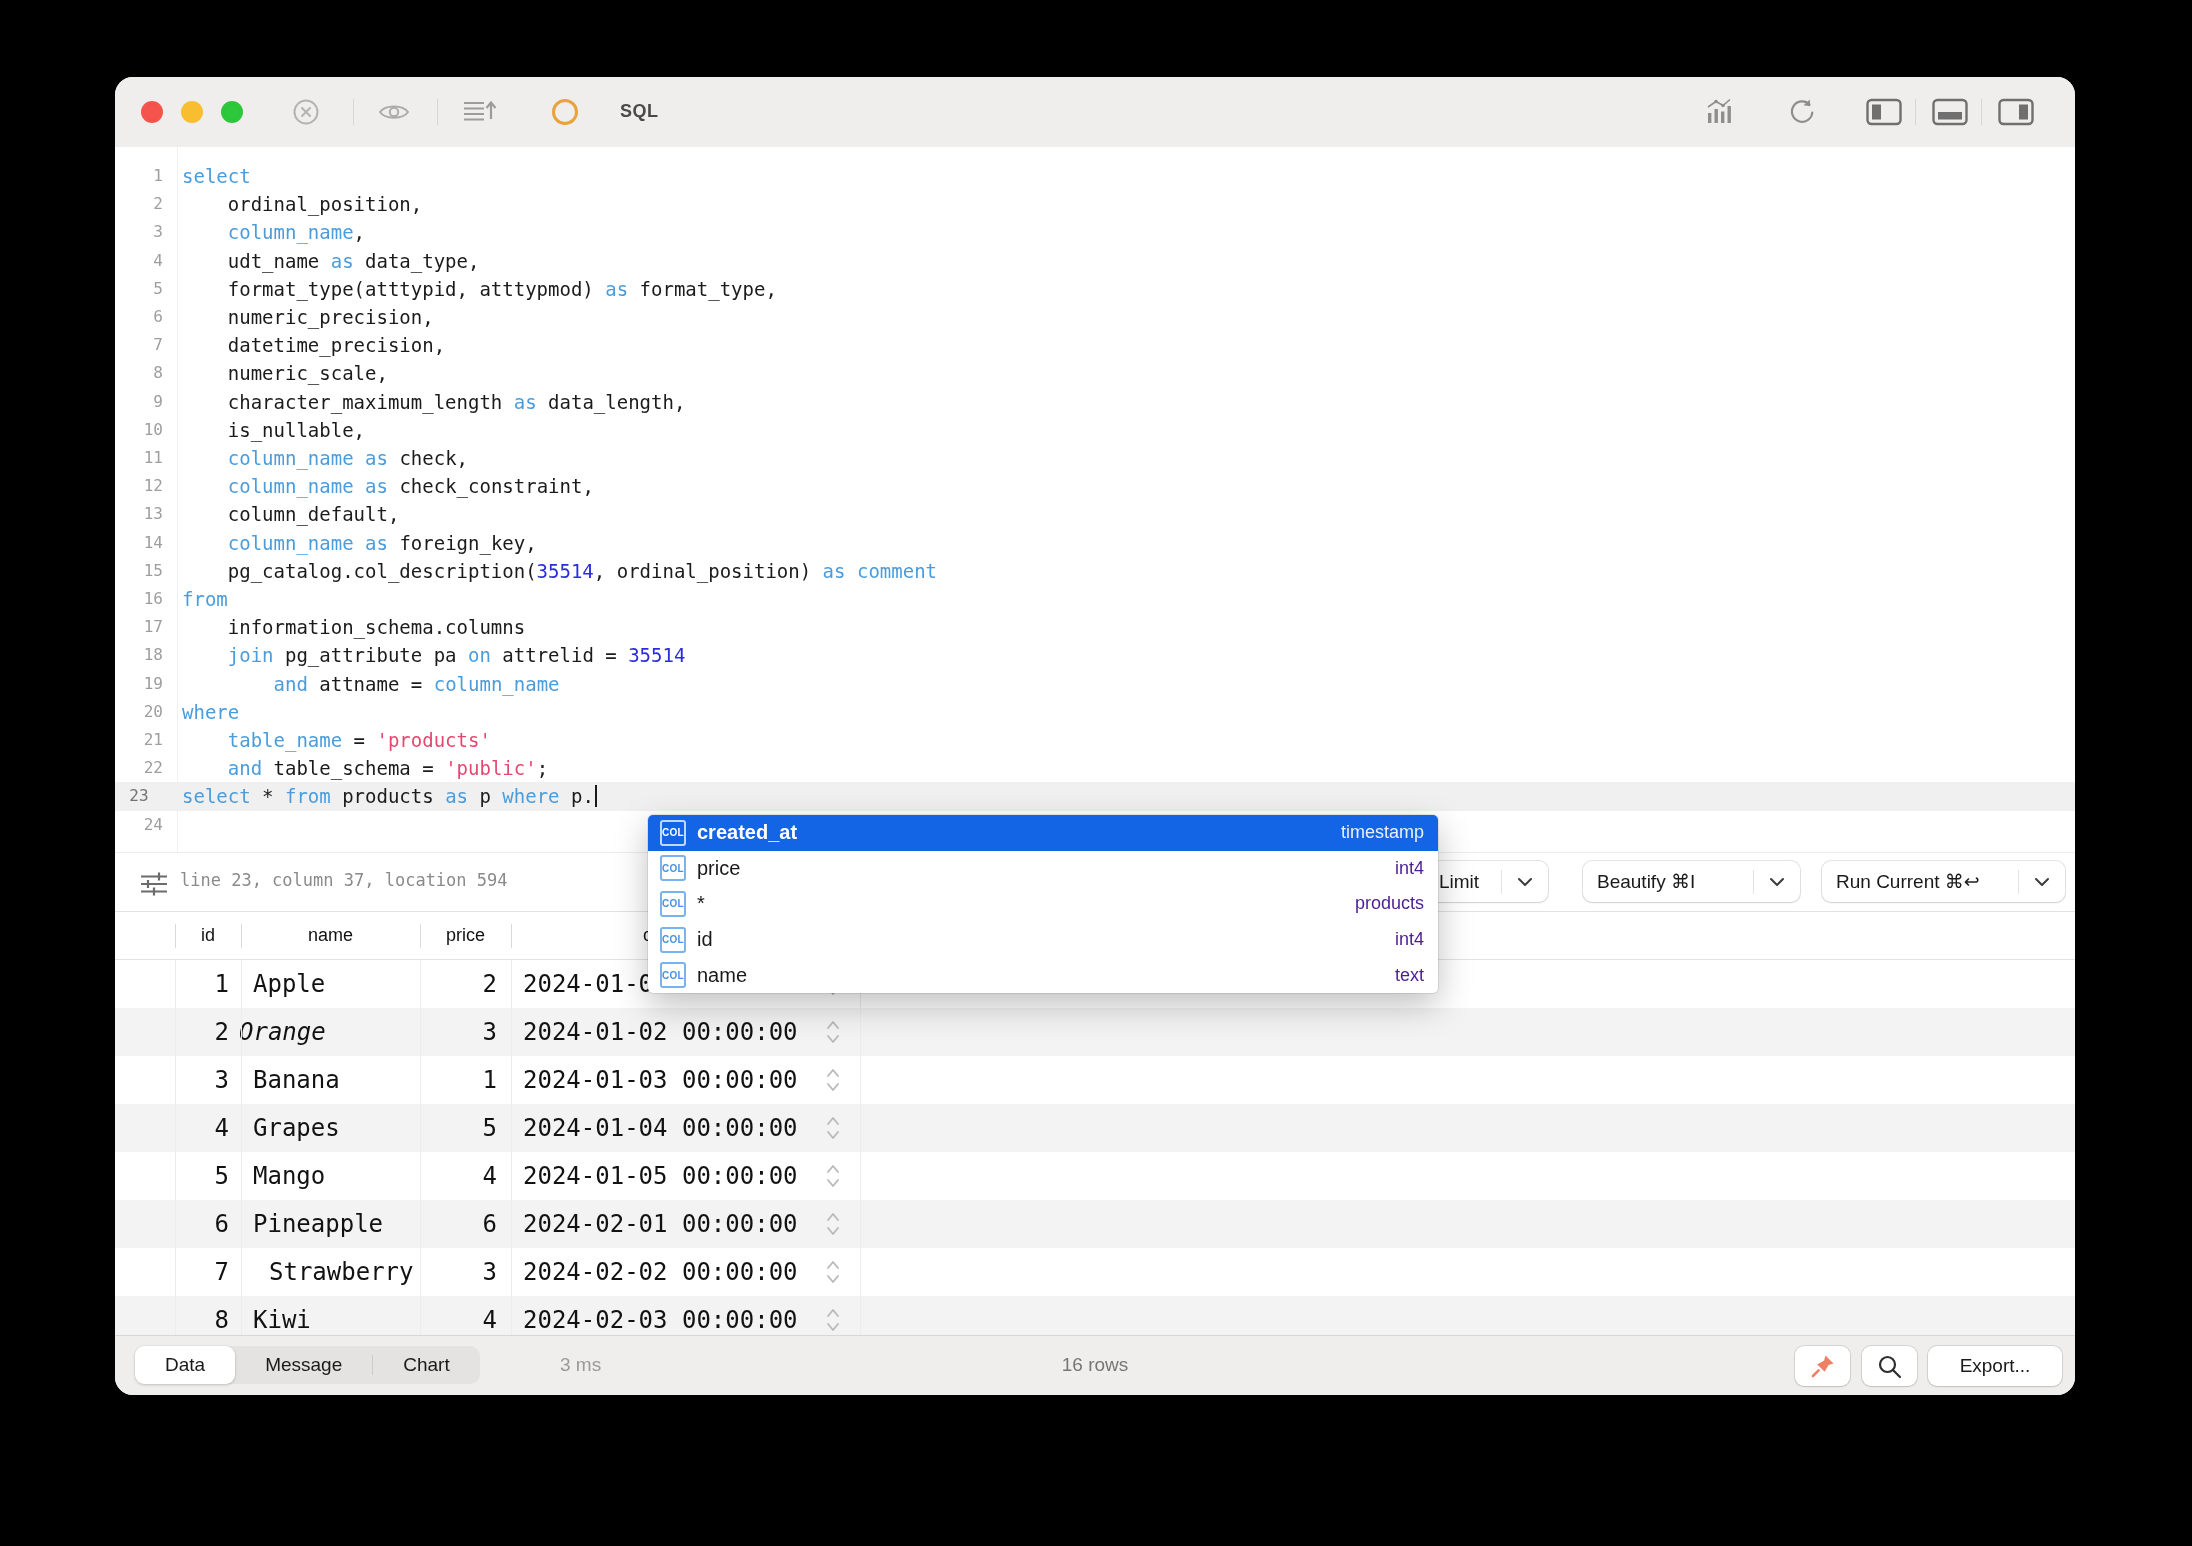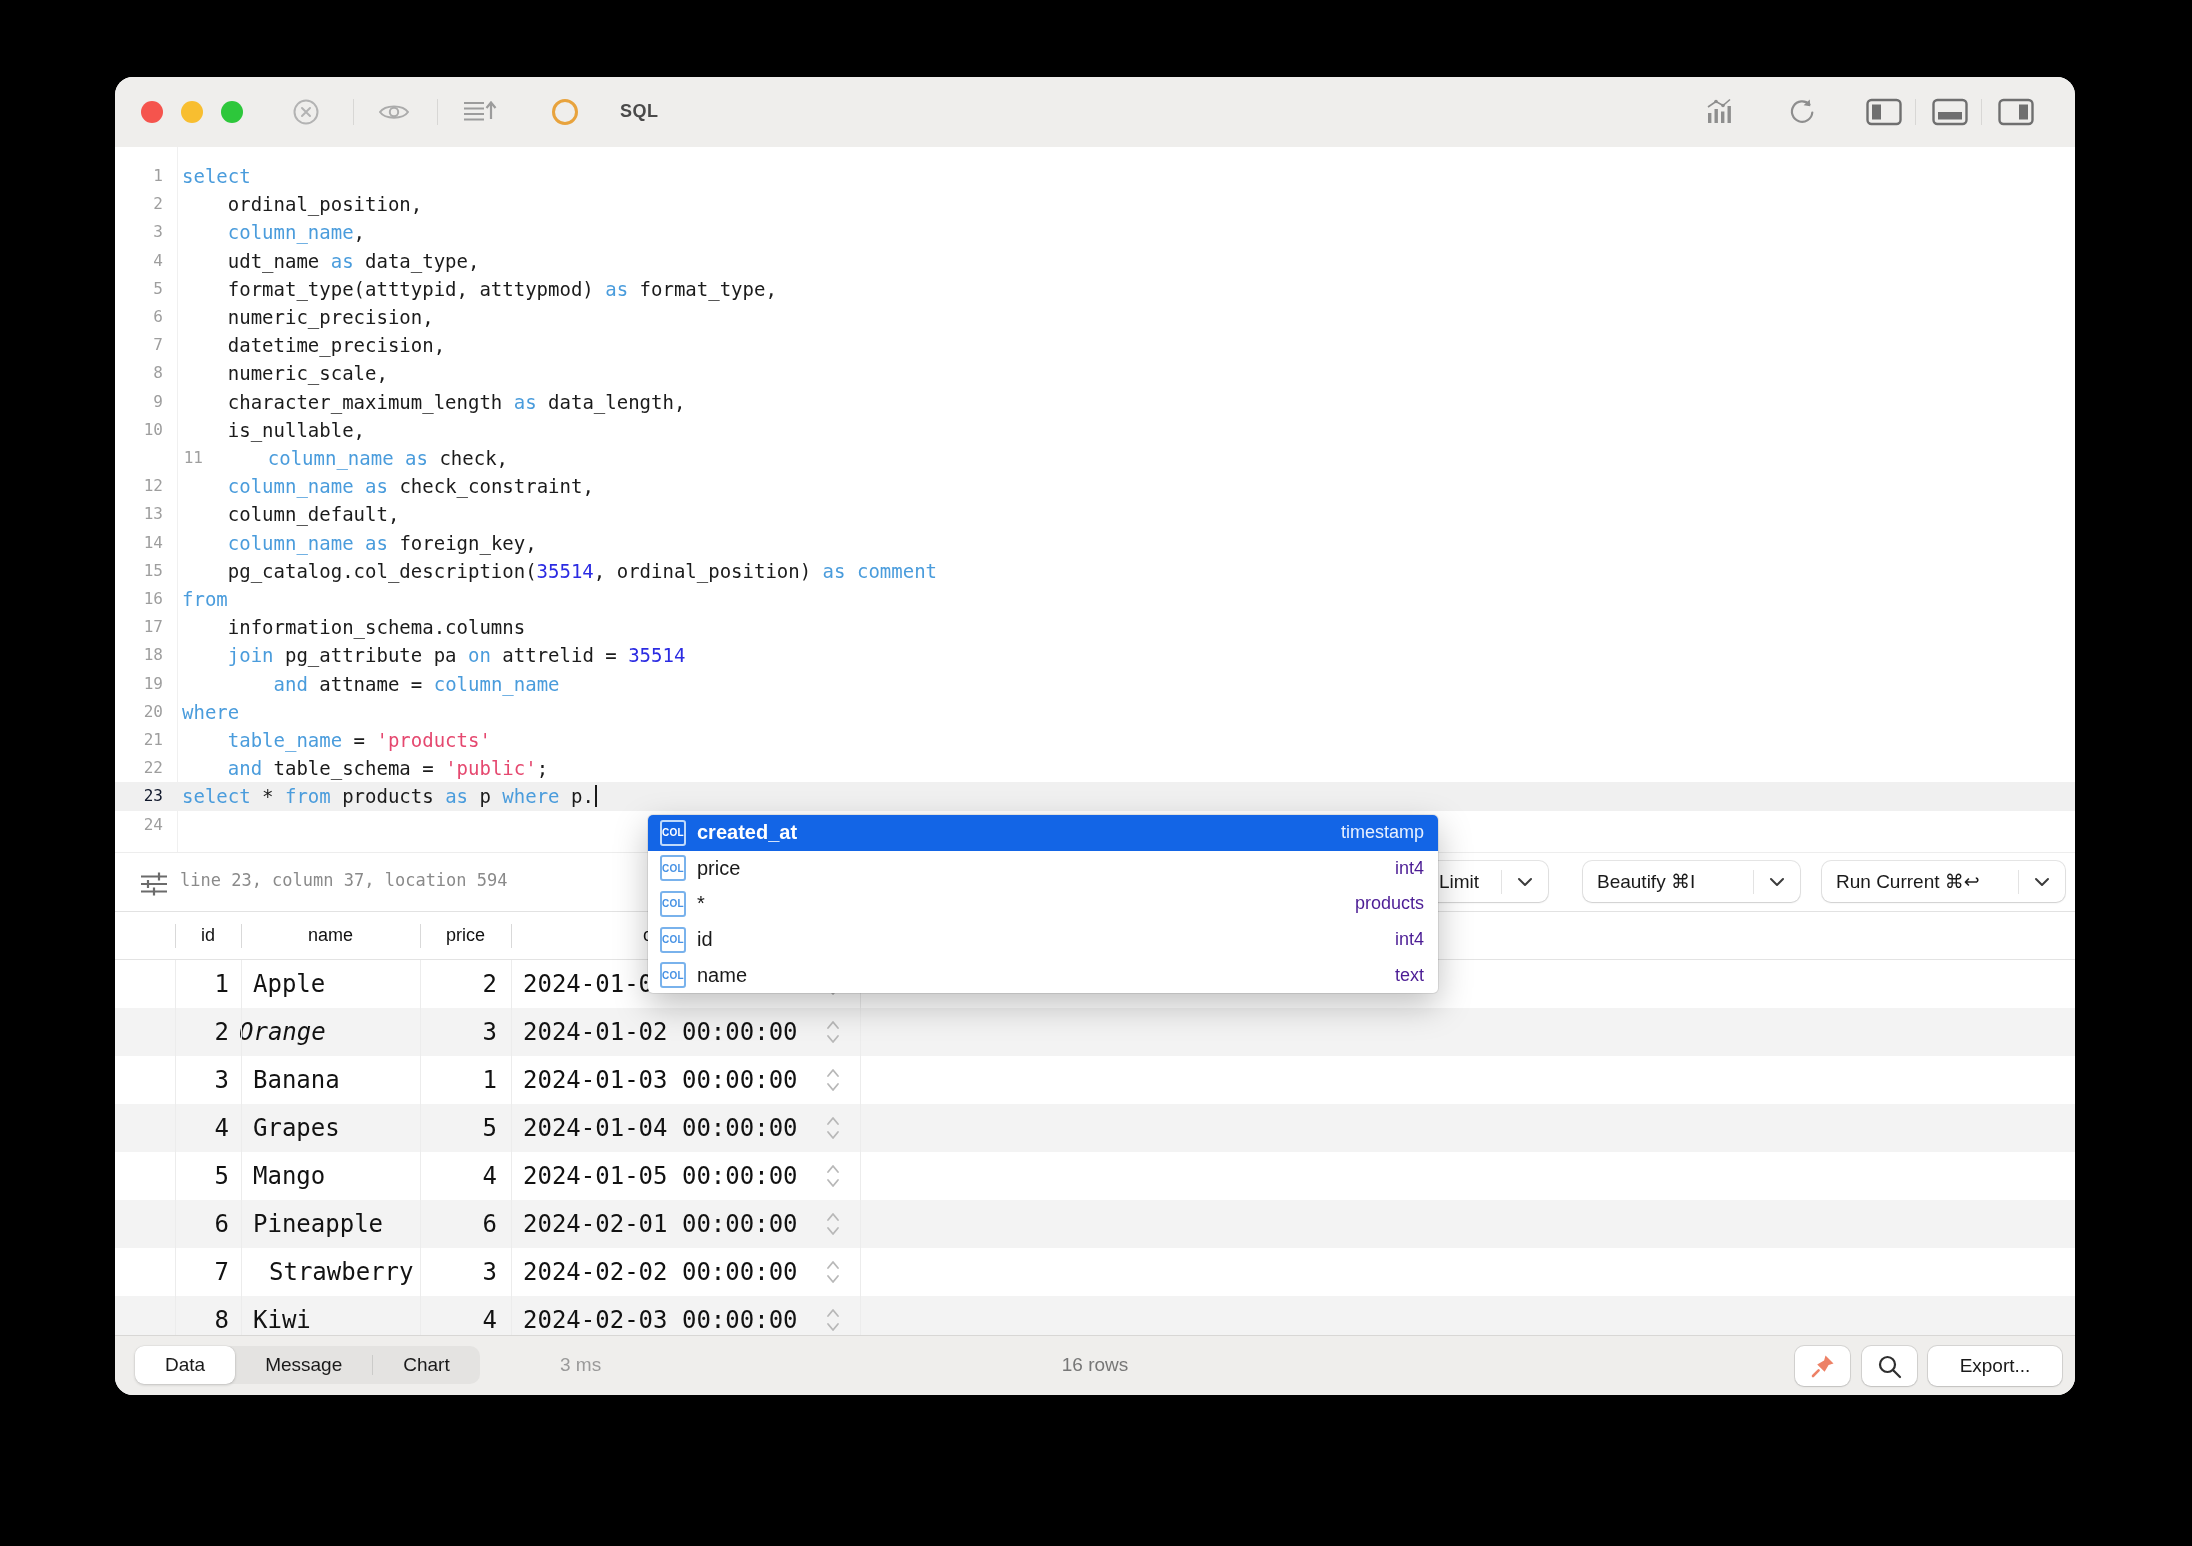--- a/index.html
+++ b/index.html
@@ -27,21 +27,21 @@
   .conn-pill .rate{margin-left:auto;}
   
   .editor{position:absolute;left:0;top:70px;width:100%;height:705px;background:#fff;overflow:hidden;}
   .gutter-line{position:absolute;left:62px;top:0;bottom:0;width:1px;background:#F0F0F0;}
   .code-line{position:absolute;left:0;right:0;height:28.2px;line-height:28.2px;}
   .code-line.current{background:#F0F0F0;}
   .line-no{
     position:absolute;left:0;top:0;width:48px;text-align:right;
     font-family:"DejaVu Sans Mono",monospace;font-size:16px;color:#9E9E9E;
   }
-  .code-line.current .line-no{color:#0f172a;}
+  .code-line.current .line-no{color:#737373;text-align:center;}
   .code-text{
     position:absolute;left:67px;top:0;white-space:pre;
     font-family:"DejaVu Sans Mono",monospace;font-size:19px;color:#1B1B1B;
   }
   .kw{color:var(--keyword);} .str{color:var(--string);} .num{color:var(--number);} .pl{color:#1B1B1B;}
   .caret{display:inline-block;width:2px;height:22px;background:#1A1A1A;vertical-align:-4px;margin-left:1px;}
   
   .strip{position:absolute;left:0;top:775px;width:100%;height:60px;background:#fff;border-top:1px solid #EDEDED;border-bottom:1px solid #E2E2E2;box-sizing:border-box;}
   .strip .pos-text{position:absolute;left:65px;top:17px;font-family:"DejaVu Sans Mono",monospace;font-size:17px;color:#8A8A8A;}
   .pill-btn{
@@ -208,21 +208,21 @@
           <span class="code-text"><span class="pl">    numeric_scale,</span></span>
         </div>
         <div class="code-line" style="top: 240.6px;">
           <span class="line-no">9</span>
           <span class="code-text"><span class="pl">    character_maximum_length </span><span class="kw">as</span><span class="pl"> data_length,</span></span>
         </div>
         <div class="code-line" style="top: 268.8px;">
           <span class="line-no">10</span>
           <span class="code-text"><span class="pl">    is_nullable,</span></span>
         </div>
-        <div class="code-line" style="top: 297px; margin-left: 40px;">
+        <div class="code-line" style="top: 297px;">
           <span class="line-no">11</span>
           <span class="code-text"><span class="pl">    </span><span class="kw">column_name</span><span class="pl"> </span><span class="kw">as</span><span class="pl"> check,</span></span>
         </div>
         <div class="code-line" style="top: 325.2px;">
           <span class="line-no">12</span>
           <span class="code-text"><span class="pl">    </span><span class="kw">column_name</span><span class="pl"> </span><span class="kw">as</span><span class="pl"> check_constraint,</span></span>
         </div>
         <div class="code-line" style="top: 353.4px;">
           <span class="line-no">13</span>
           <span class="code-text"><span class="pl">    column_default,</span></span>

